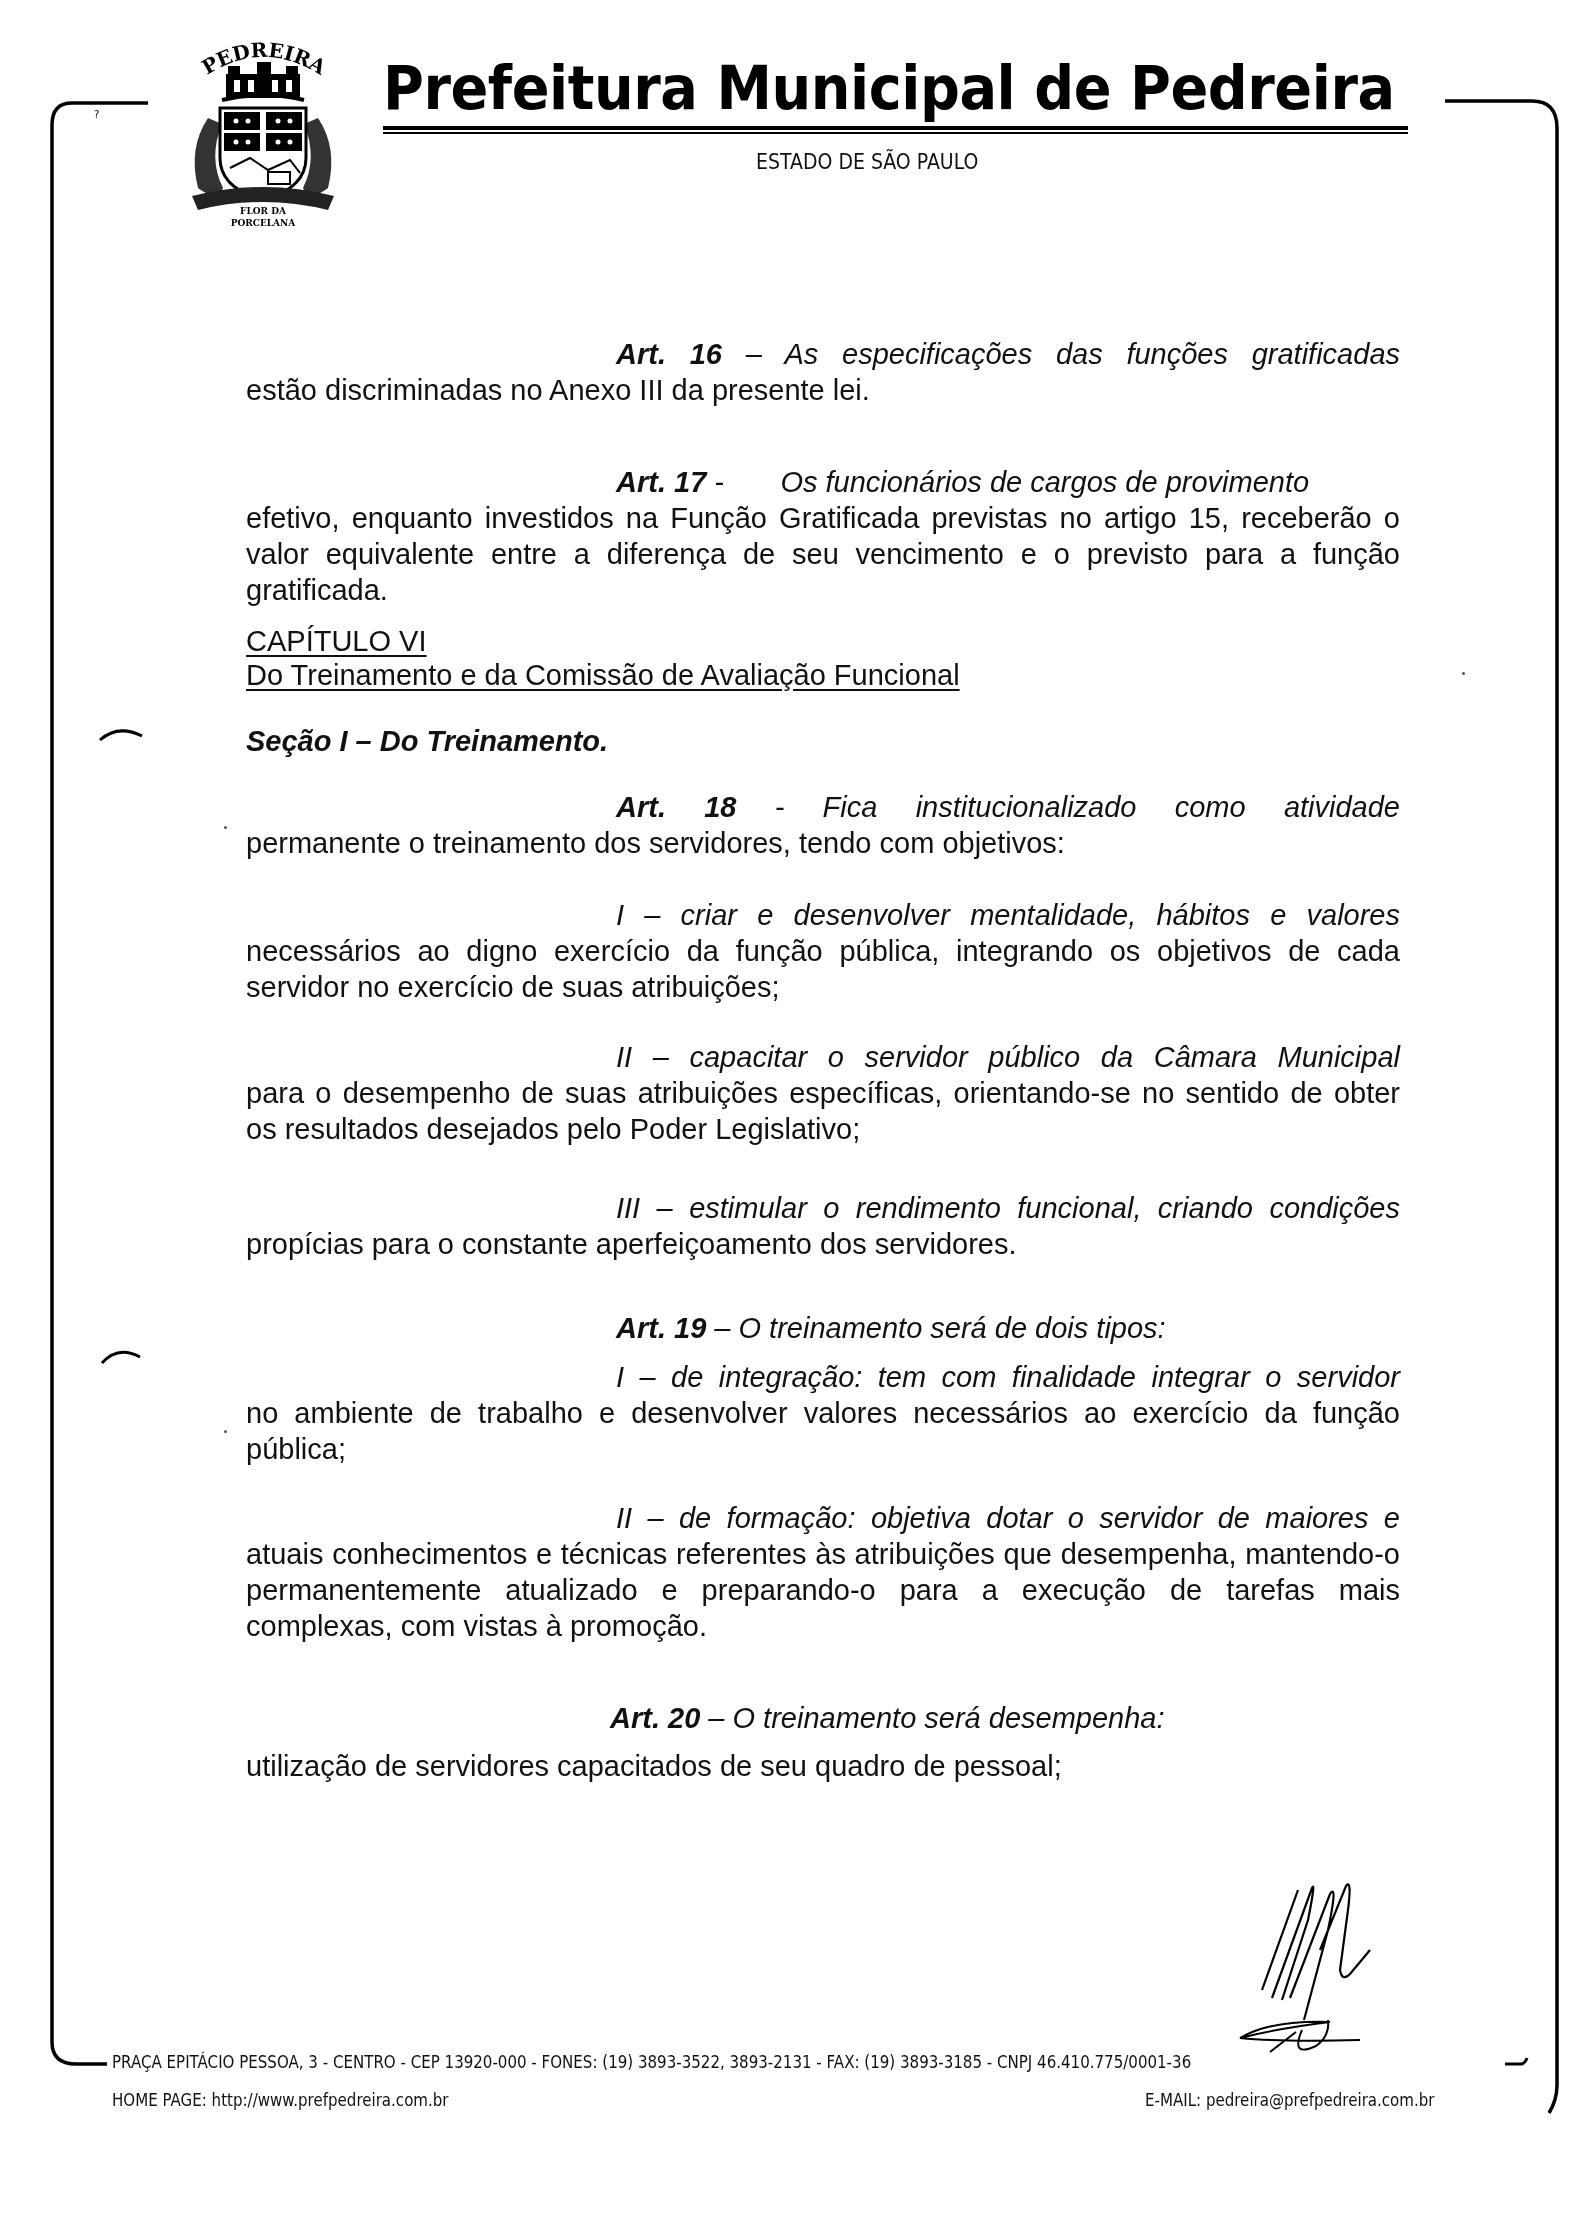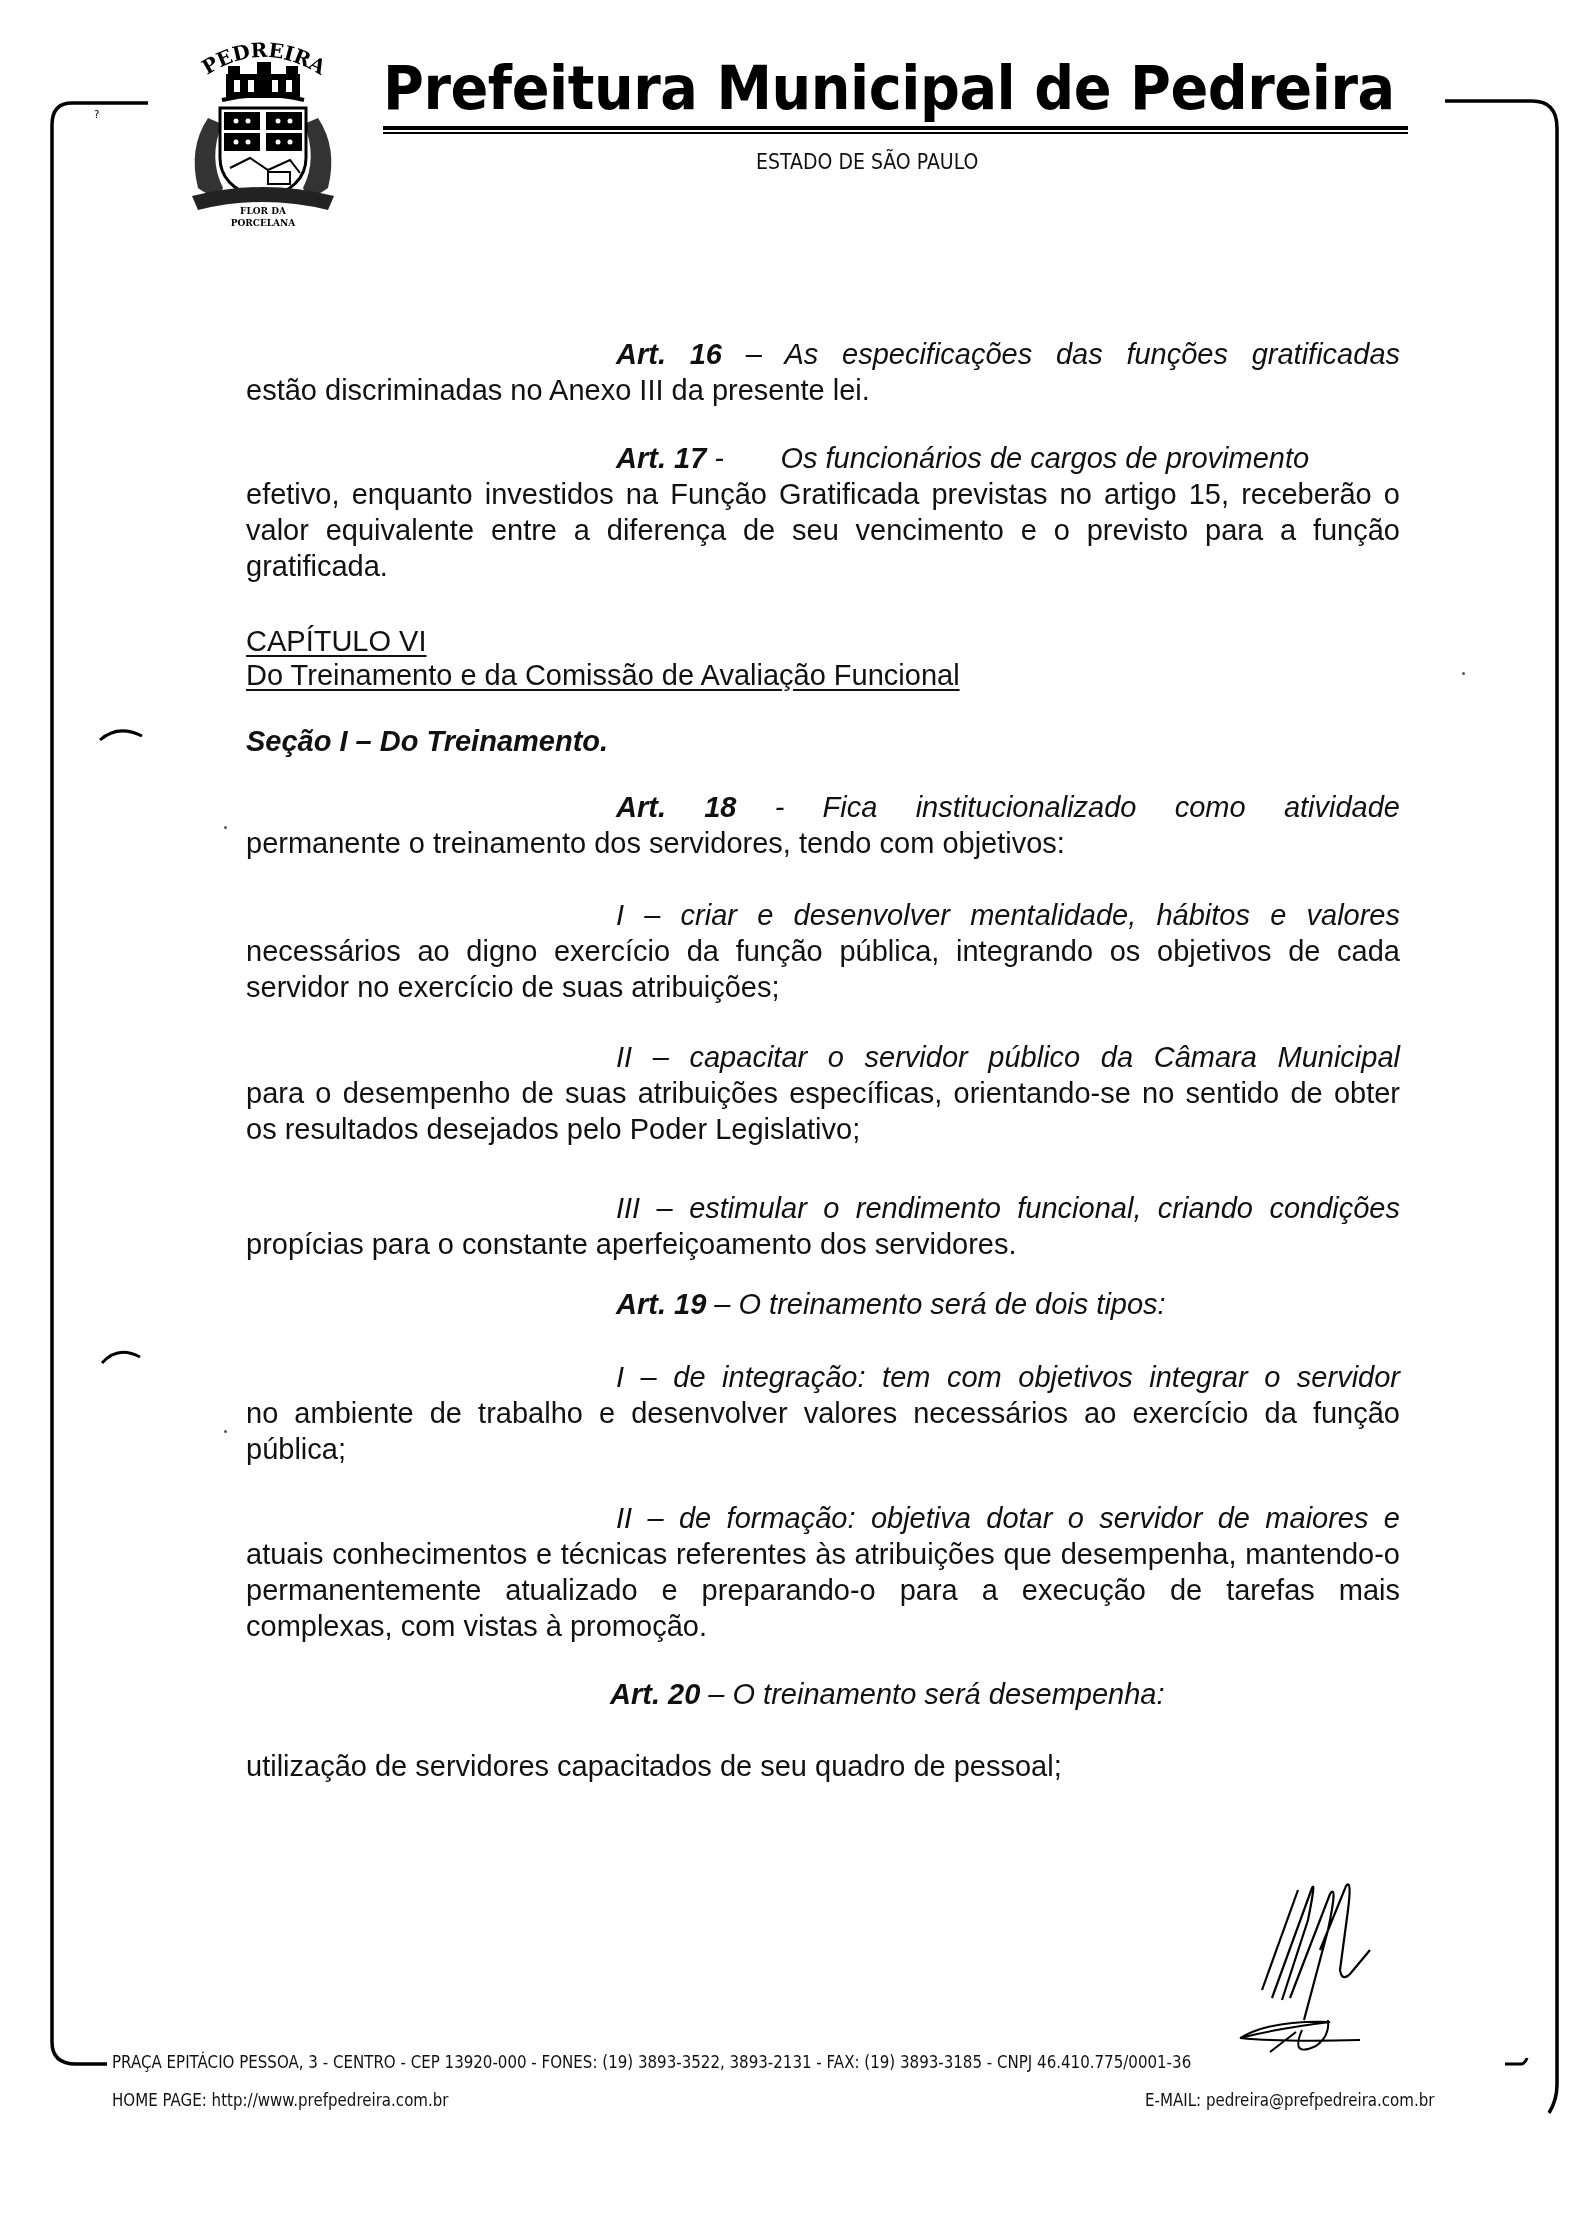--- a/index.html
+++ b/index.html
@@ -21,21 +21,21 @@
     transform: scaleX(0.9); transform-origin: left center; white-space: nowrap;
   }
   .logo { position: absolute; left: 178px; top: 38px; width: 170px; height: 190px; }
   
   .body-text {
     font-family: "Liberation Sans", sans-serif; font-size: 29px; color: #111;
     line-height: 36px;
   }
   .para { position: absolute; left: 246px; width: 1154px; text-align: justify; text-align-last: left; }
   .para .first { display: block; padding-left: 370px; text-align: justify; text-align-last: justify; font-style: italic; }
-  .para .first.nolast { text-align-last: left; }
+  .para .first.nolast { text-align-last: left; margin-top: 24px; }
   .para .rest { display: block; }
   .art { font-weight: bold; }
   .centered { position: absolute; left: 246px; width: 1154px; text-align: left; }
   .chapter { text-decoration: underline; text-underline-offset: 4px; }
   .section { font-weight: bold; font-style: italic; }
   
   .footer-line {
     position: absolute; font-family: "DejaVu Sans", sans-serif; font-size: 17.5px; color: #111; white-space: nowrap;
     transform: scaleX(0.86); transform-origin: left center;
   }
@@ -135,21 +135,21 @@
   <div class="para" style="top:1182px;margin-top:8px;">
     <span class="first">III – estimular o rendimento funcional, criando condições</span>
     <span class="rest">propícias para o constante aperfeiçoamento dos servidores.</span>
   </div>
 
   <div class="para" style="top:1286px;">
     <span class="first nolast"><span class="art">Art. 19</span><span> – O treinamento será de dois tipos:</span></span>
   </div>
 
   <div class="para" style="top:1359px;">
-    <span class="first">I – de integração: tem com objetivos integrar o servidor</span>
+    <span class="first">I – de integração: tem com finalidade integrar o servidor</span>
     <span class="rest">no ambiente de trabalho e desenvolver valores necessários ao exercício da função pública;</span>
   </div>
 
   <div class="para" style="top:1500px;">
     <span class="first">II – de formação: objetiva dotar o servidor de maiores e</span>
     <span class="rest">atuais conhecimentos e técnicas referentes às atribuições que desempenha, mantendo-o permanentemente atualizado e preparando-o para a execução de tarefas mais complexas, com vistas à promoção.</span>
   </div>
 
   <div class="para" style="top:1676px;">
     <span class="first nolast" style="padding-left:364px;"><span class="art">Art. 20</span><span> – O treinamento será desempenha:</span></span>

